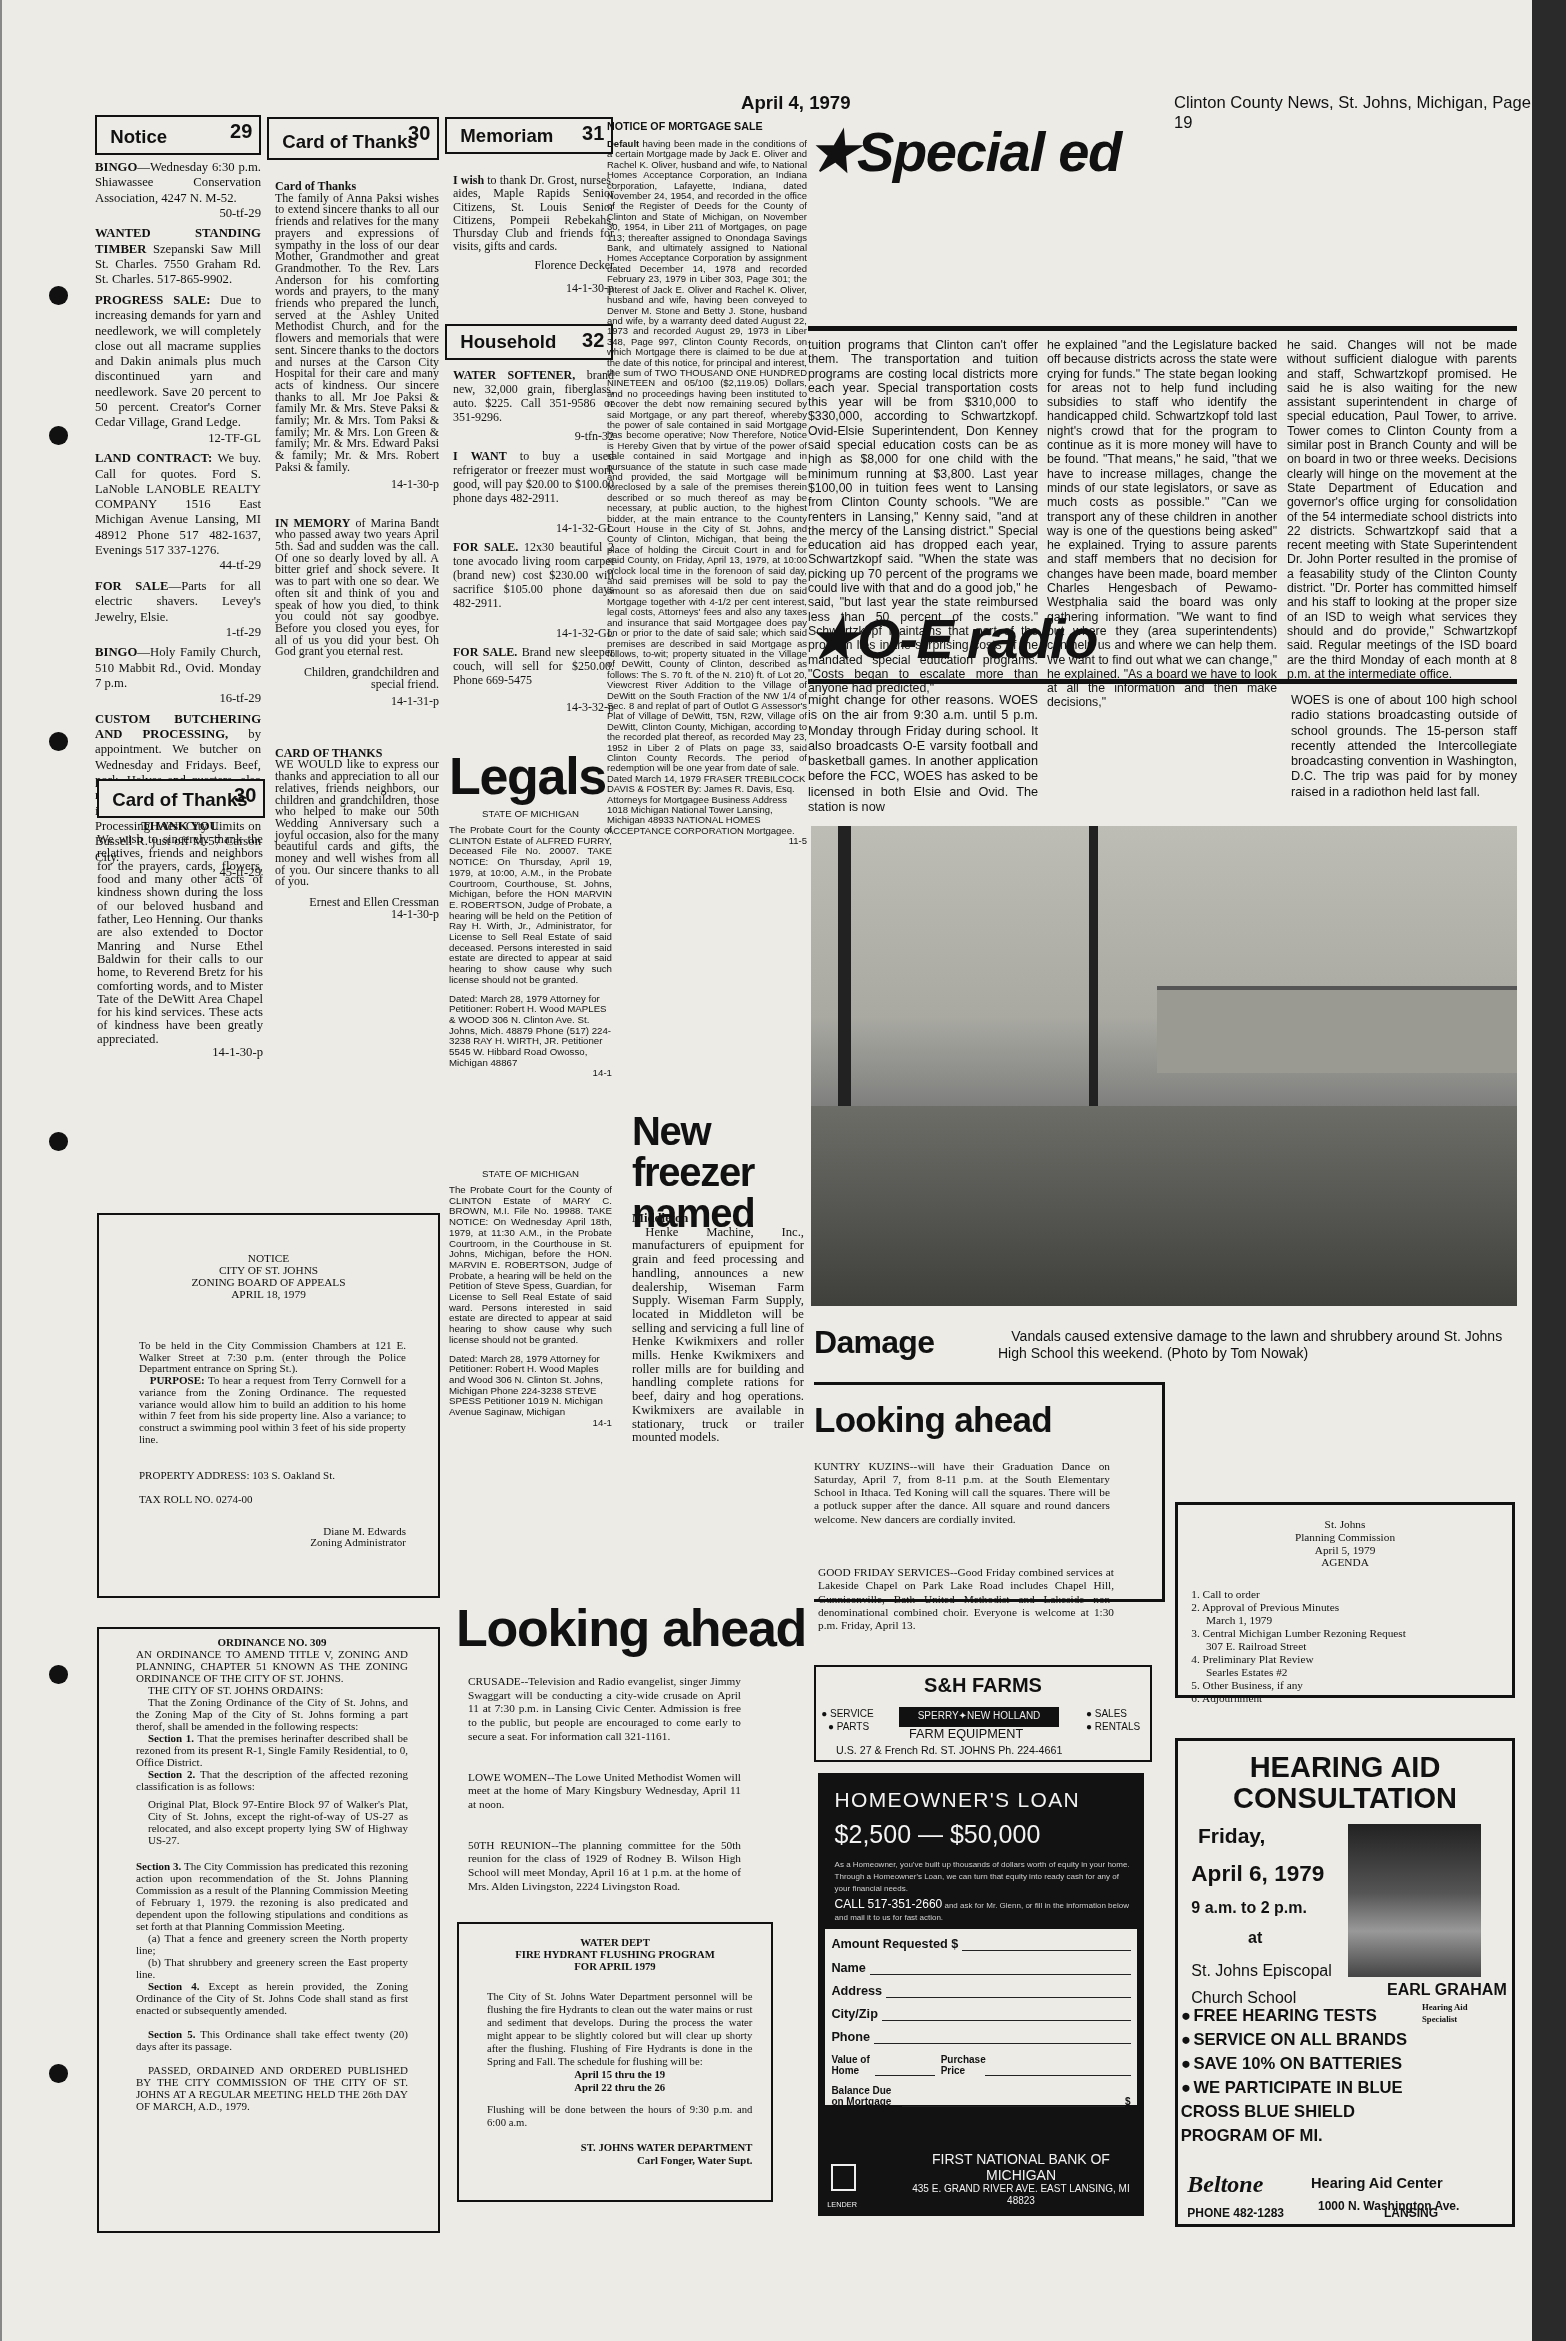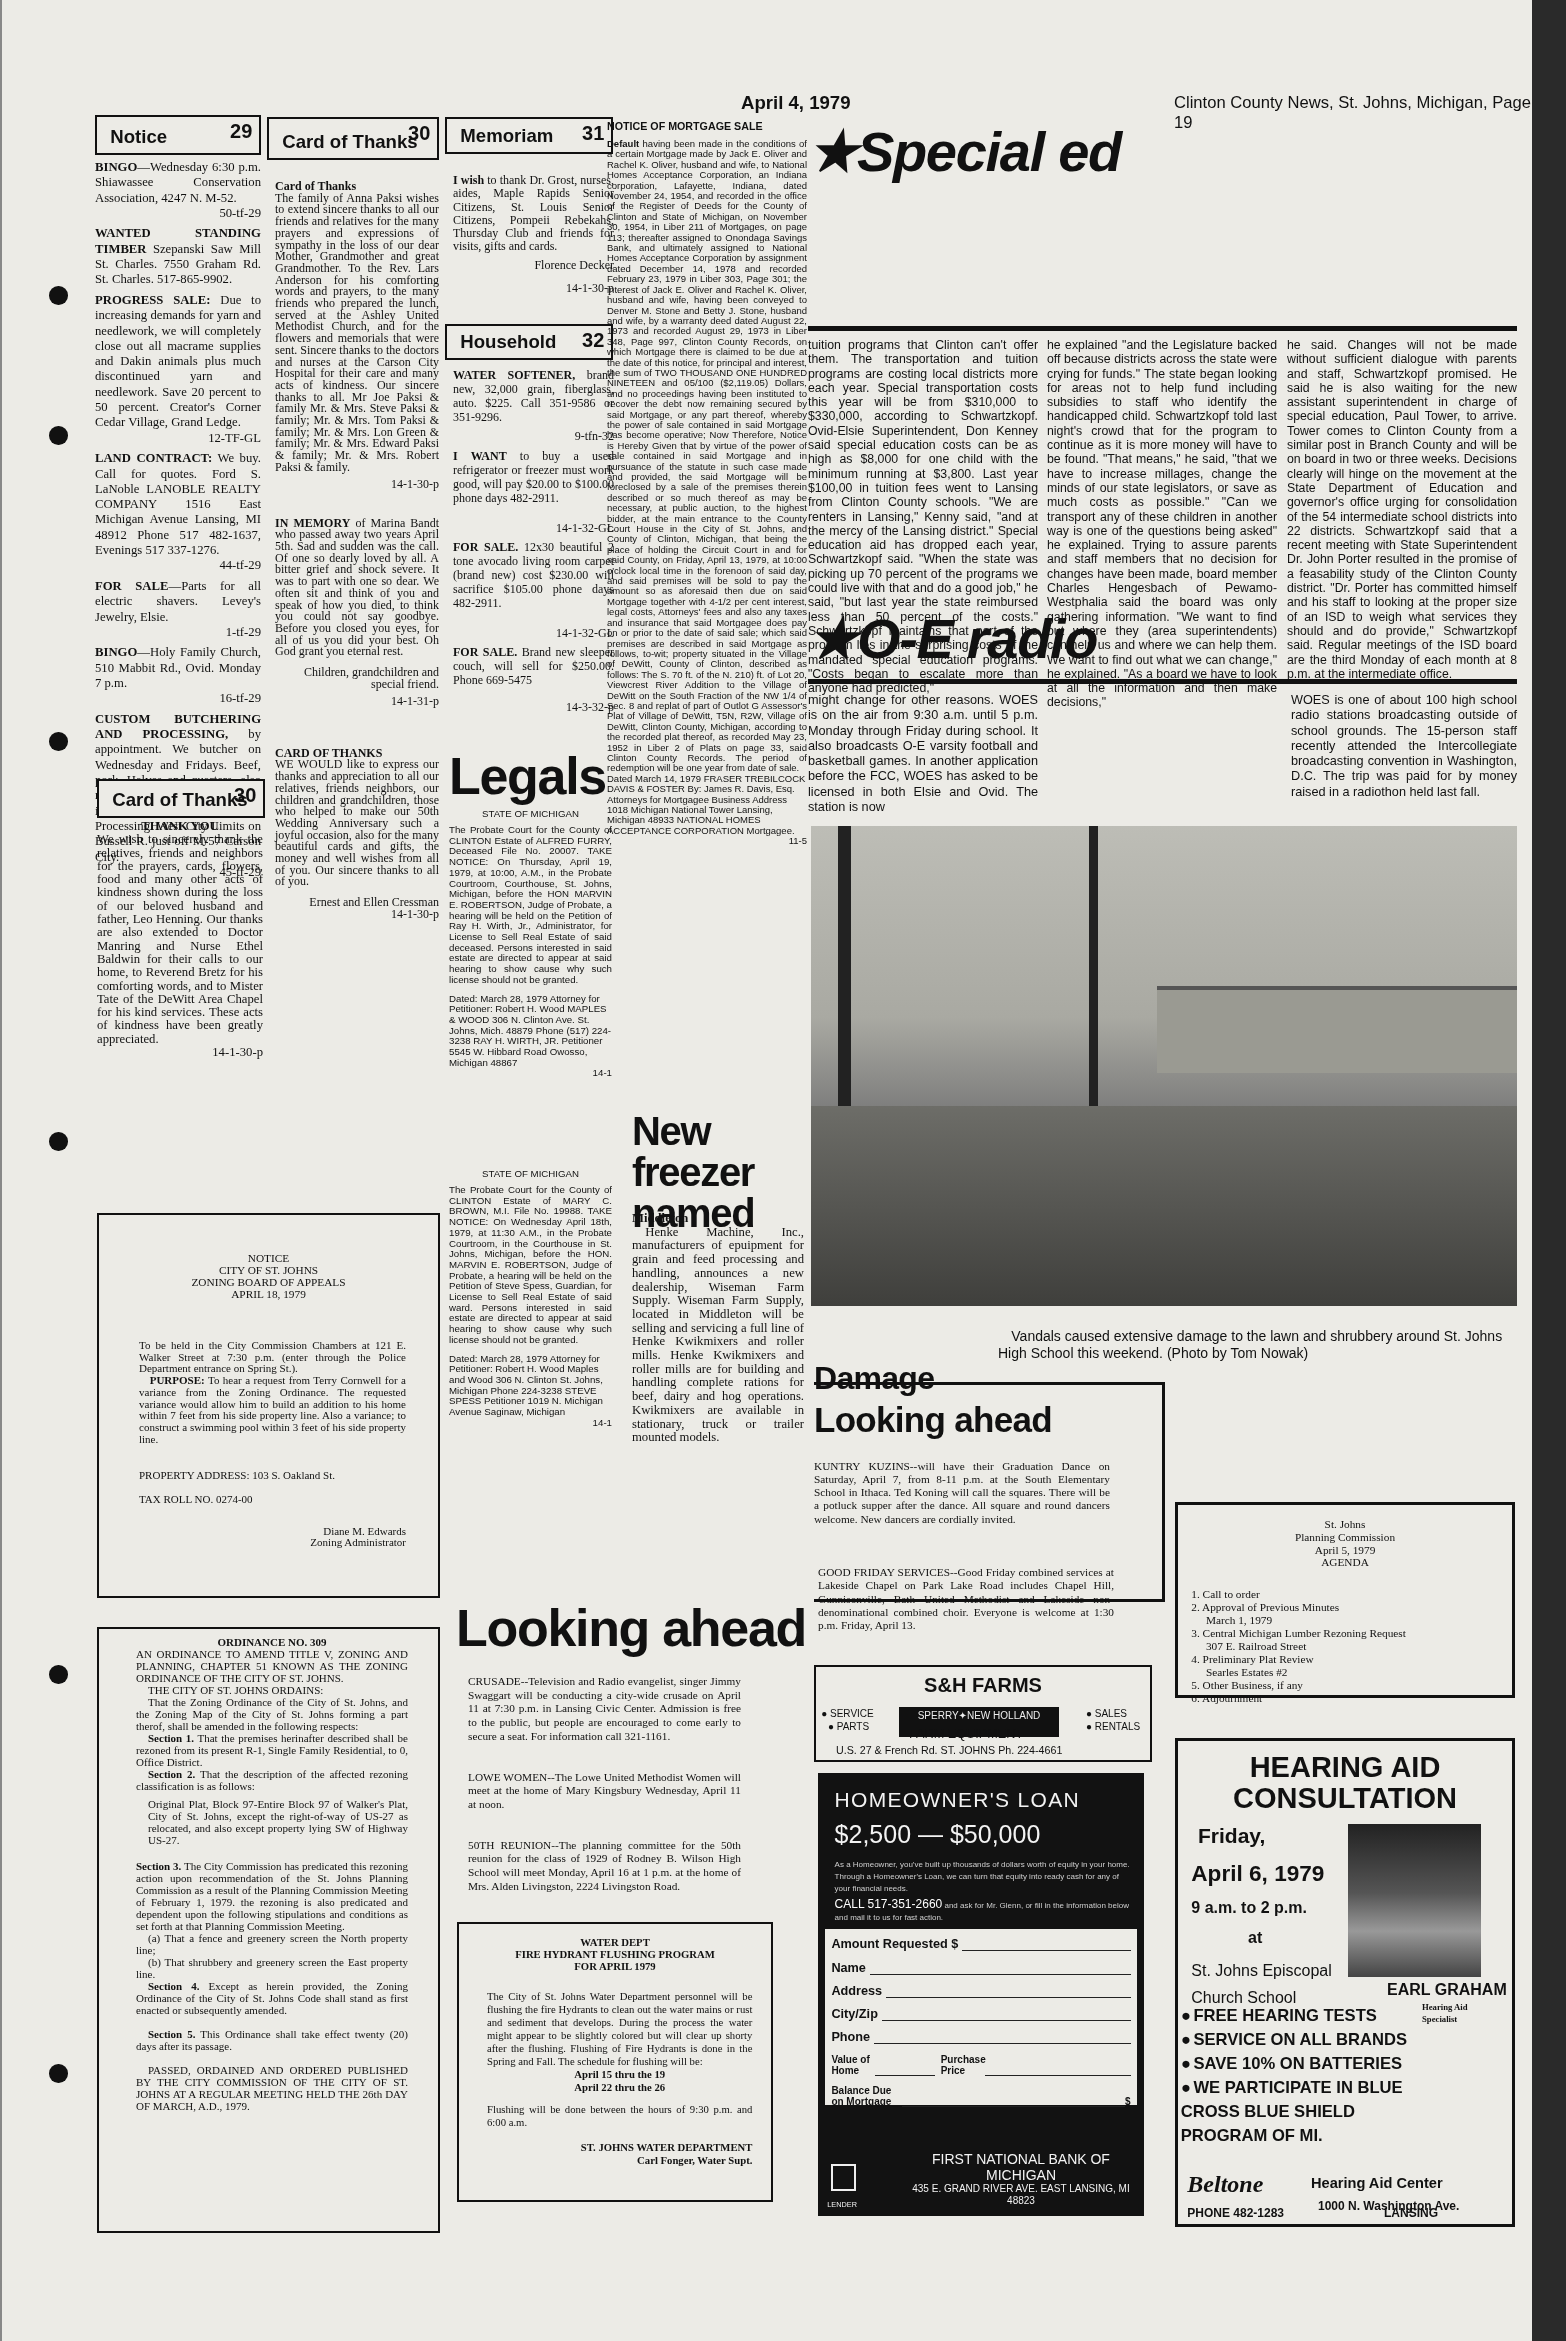--- a/index.html
+++ b/index.html
@@ -244,21 +244,21 @@
   <div class="rule" style="left:806px;top:679px;width:709px;"></div>
   <div class="abs article just" style="left:806px;top:693px;width:230px;font-size:12.7px;line-height:15.3px;">might change for other reasons. WOES is on the air from 9:30 a.m. until 5 p.m. Monday through Friday during school. It also broadcasts O-E varsity football and basketball games. In another application before the FCC, WOES has asked to be licensed in both Elsie and Ovid. The station is now</div>
   <div class="abs article just" style="left:1289px;top:693px;width:226px;font-size:12.7px;line-height:15.3px;">WOES is one of about 100 high school radio stations broadcasting outside of school grounds. The 15-person staff recently attended the Intercollegiate broadcasting convention in Washington, D.C. The trip was paid for by money raised in a radiothon held last fall.</div>
 
   <div class="photo" style="left:809px;top:826px;width:706px;height:479px;">
     <div style="position:absolute;left:27px;top:0;width:13.3px;height:346px;background:#222;"></div>
     <div style="position:absolute;left:278px;top:0;width:9.3px;height:320px;background:#222;"></div>
     <div style="position:absolute;left:346px;top:160px;width:360px;height:87px;background:#9a9a92;border-top:4px solid #555;"></div>
     <div style="position:absolute;left:0;top:280px;width:706px;height:200px;background:linear-gradient(180deg,#6d6d68,#3f3f3c);"></div>
   </div>
-  <div class="abs" style="left:812px;top:1360px;font:bold 32px 'Liberation Sans',sans-serif;letter-spacing:-0.7px;">Damage</div>
+  <div class="abs" style="left:812px;top:1324px;font:bold 32px 'Liberation Sans',sans-serif;letter-spacing:-0.7px;">Damage</div>
   <div class="abs sans" style="left:996px;top:1328px;width:513px;font-size:14px;line-height:16.6px;text-indent:13.3px;">Vandals caused extensive damage to the lawn and shrubbery around St. Johns High School this weekend. (Photo by Tom Nowak)</div>
 
   <div class="abs" style="left:812px;top:1382px;width:351px;height:220px;border-top:3.3px solid #111;border-right:3.3px solid #111;border-bottom:3.3px solid #111;">
     <div style="margin-top:14.6px;font:bold 35px 'Liberation Sans',sans-serif;letter-spacing:-0.7px;">Looking ahead</div>
     <div class="serif just" style="margin-top:20px;width:296px;font-size:11.3px;line-height:13.3px;">KUNTRY KUZINS--will have their Graduation Dance on Saturday, April 7, from 8-11 p.m. at the South Elementary School in Ithaca. Ted Koning will call the squares. There will be a potluck supper after the dance. All square and round dancers welcome. New dancers are cordially invited.</div>
     <div class="serif just" style="margin:40px 0 0 4px;width:296px;font-size:11.3px;line-height:13.3px;">GOOD FRIDAY SERVICES--Good Friday combined services at Lakeside Chapel on Park Lake Road includes Chapel Hill, Gunnisonville, Bath United Methodist and Lakeside non-denominational combined choir. Everyone is welcome at 1:30 p.m. Friday, April 13.</div>
   </div>
 
 
   <div class="abs" style="left:1173px;top:1502px;width:340px;height:196px;border:3.3px solid #111;">
@@ -280,21 +280,21 @@
       <div>6. Adjournment</div>
     </div>
   </div>
 
   <div class="abs" style="left:812px;top:1665px;width:338px;height:97px;border:2px solid #111;">
     <div class="center" style="margin-top:6.7px;font:bold 20px 'Liberation Sans',sans-serif;">S&amp;H FARMS</div>
     <div style="position:absolute;left:5.3px;top:41px;font:10px 'Liberation Sans',sans-serif;line-height:12.7px;">
       <div class="dot">SERVICE</div>
       <div class="dot" style="margin-left:6.7px">PARTS</div>
     </div>
-    <div style="position:absolute;left:83px;top:40px;width:160px;height:30px;background:#111;color:#eee;font:10px 'Liberation Sans',sans-serif;text-align:center;line-height:17.3px;">SPERRY✦NEW HOLLAND</div>
+    <div style="position:absolute;left:83px;top:40px;width:160px;height:20px;background:#111;color:#eee;font:10px 'Liberation Sans',sans-serif;text-align:center;line-height:17.3px;">SPERRY✦NEW HOLLAND</div>
     <div style="position:absolute;left:93px;top:60px;font:12.7px 'Liberation Sans',sans-serif;">FARM EQUIPMENT</div>
     <div style="position:absolute;left:270px;top:41px;font:10px 'Liberation Sans',sans-serif;line-height:12.7px;">
       <div class="dot">SALES</div>
       <div class="dot">RENTALS</div>
     </div>
     <div style="position:absolute;left:20px;bottom:4px;font:10.7px 'Liberation Sans',sans-serif;">U.S. 27 &amp; French Rd. ST. JOHNS Ph. 224-4661</div>
   </div>
 
   <div class="abs hw-dark" style="left:816px;top:1773px;width:326px;height:443px;">
     <div style="margin:14.6px 0 0 16.6px;font:21px 'Liberation Sans',sans-serif;letter-spacing:1.3px;">HOMEOWNER'S LOAN</div>

